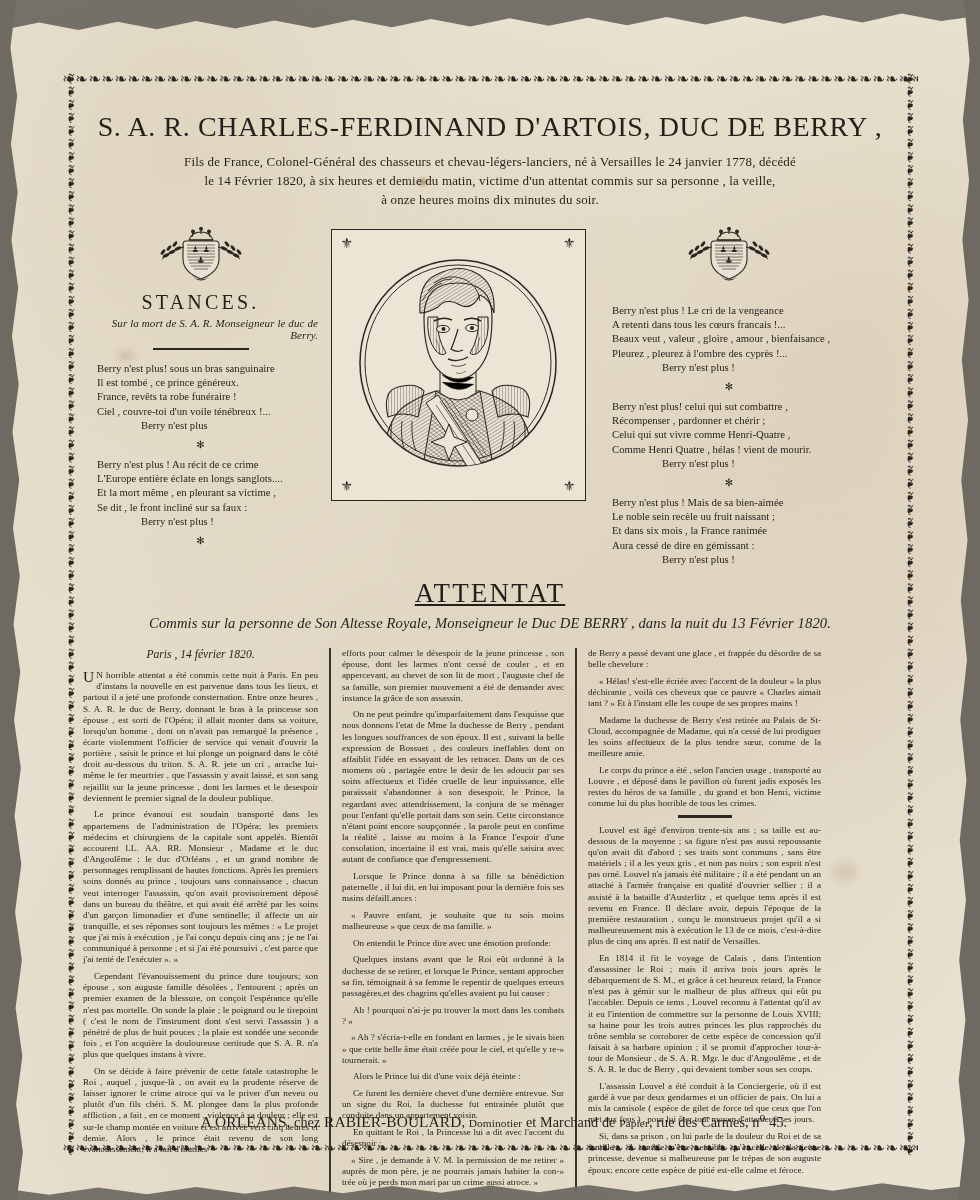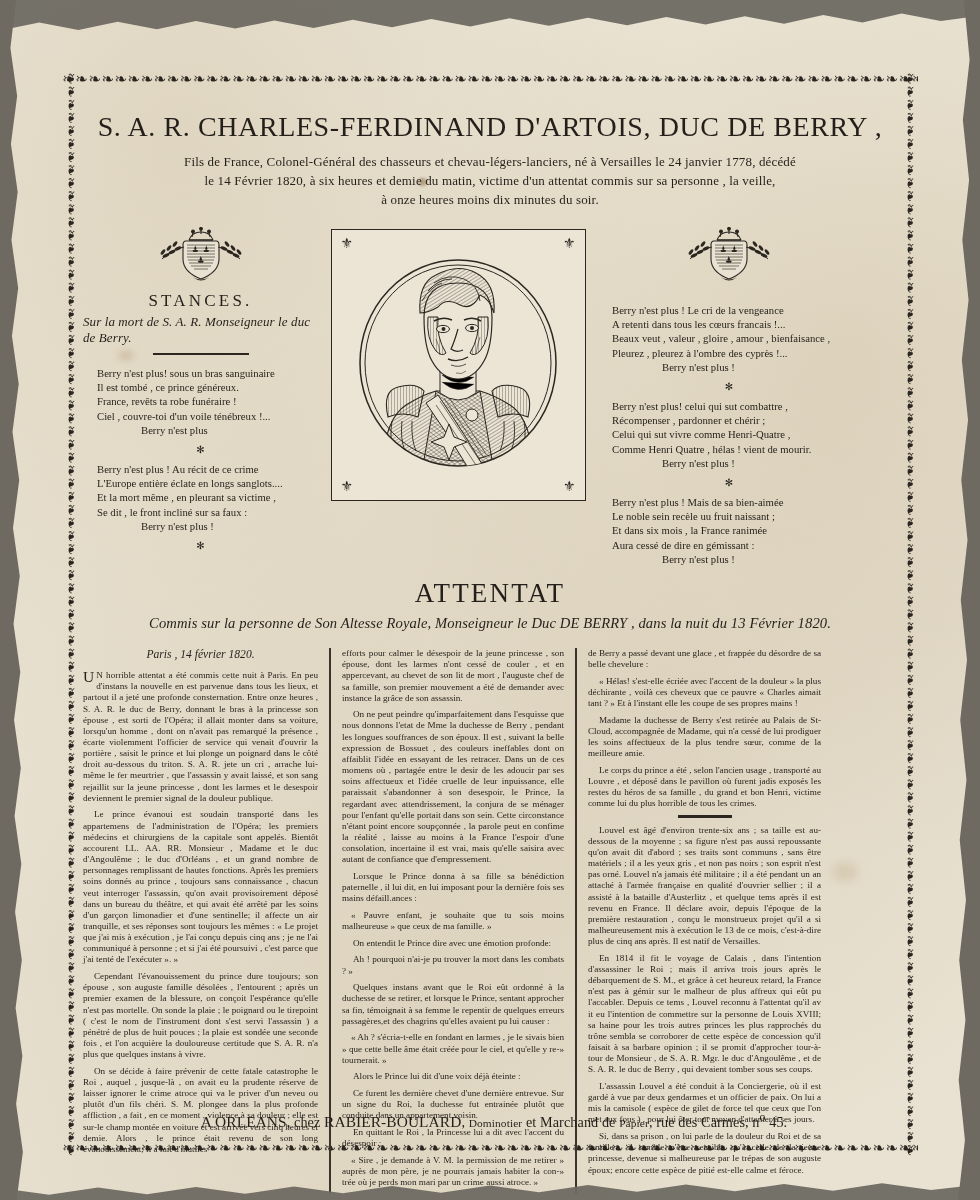--- a/index.html
+++ b/index.html
@@ -69,42 +69,42 @@
   }
 
   
   .topband{display:flex;margin-top:14px;align-items:flex-start;}
   .col-stance{width:243px;padding:0 4px;box-sizing:border-box;}
   .col-plate{width:272px;}
   .col-verse{width:262px;padding:0 2px 0 10px;box-sizing:border-box;}
 
   .crest{height:62px;display:flex;justify-content:center;align-items:flex-end;}
   .crest svg{display:block;}
-  .stances-h{text-align:center;font-size:17px;letter-spacing:3.2px;margin-top:6px;}
-  .stances-sub{text-align:left;font-size:13px;font-style:italic;margin-top:3px;letter-spacing:.1px;}
+  .stances-h{text-align:center;font-size:20px;letter-spacing:3.2px;margin-top:6px;}
+  .stances-sub{text-align:right;font-size:11px;font-style:italic;margin-top:3px;letter-spacing:.1px;}
   .rule{width:96px;height:2px;background:#2b2620;margin:7px auto 11px auto;}
   .verse{font-size:10.7px;line-height:14.2px;padding-left:14px;}
   .verse .refrain{padding-left:44px;}
   .starsep{text-align:center;font-size:10px;margin:7px 0 7px 0;letter-spacing:0;}
   .verse-r{font-size:10.7px;line-height:14.2px;padding-left:8px;}
   .verse-r .refrain{padding-left:50px;}
 
   
   .portrait-box{
     width:255px;height:272px;margin:6px auto 0 auto;
     border:1.6px solid #2b2620;position:relative;box-sizing:border-box;
     background:#ece5d6;
   }
   .portrait-box .fl{position:absolute;font-size:14px;line-height:14px;color:#2b2620;}
   .fl-tl{left:9px;top:7px;}  .fl-tr{right:9px;top:7px;}
   .fl-bl{left:9px;bottom:6px;} .fl-br{right:9px;bottom:6px;}
   .oval-wrap{position:absolute;left:50%;top:50%;transform:translate(-50%,-50%);}
 
   
-  .attentat{text-align:center;font-size:27px;letter-spacing:2.2px;margin-top:12px;}
+  .attentat{text-align:center;font-size:27px;letter-spacing:2.2px;margin-top:12px;text-decoration:underline;}
   .attentat-sub{
     text-align:center;font-size:14.6px;font-style:italic;margin-top:6px;
     letter-spacing:.1px;white-space:nowrap;
   }
 
   
   .body-cols{display:flex;margin-top:16px;padding:0 4px;}
   .bcol{width:246px;box-sizing:border-box;}
   .bcol.c1{padding-right:11px;}
   .bcol.c2{padding:0 11px;border-left:2px double #3a342c;}
@@ -415,22 +415,22 @@
         <p>Cependant l'évanouissement du prince dure toujours; son épouse , son auguste famille désolées , l'entourent ; après un premier examen de la blessure, on conçoit l'espérance qu'elle n'est pas mortelle. On sonde la plaie ; le poignard ou le tirepoint ( c'est le nom de l'instrument dont s'est servi l'assassin ) a pénétré de plus de huit pouces ; la plaie est sondée une seconde fois , et l'on acquière la douloureuse certitude que S. A. R. n'a plus que quelques instans à vivre.</p>
         <p>On se décide à faire prévenir de cette fatale catastrophe le Roi , auquel , jusque-là , on avait eu la prudente réserve de laisser ignorer le crime atroce qui va le priver d'un neveu ou plutôt d'un fils chéri. S. M. plongee dans la plus profonde affliction , a fait , en ce moment , violence à sa douleur ; elle est sur-le champ montée en voiture et est arrivée vers cinq heures et demie. Alors , le prince était revenu de son long évanouissement; il a fait d'inutiles</p>
       </div>
 
       <div class="bcol c2">
         <p class="noind">efforts pour calmer le désespoir de la jeune princesse , son épouse, dont les larmes n'ont cessé de couler , et en appercevant, au chevet de son lit de mort , l'auguste chef de sa famille, son premier mouvement a été de demander avec instance la grâce de son assassin.</p>
         <p>On ne peut peindre qu'imparfaitement dans l'esquisse que nous donnons l'etat de Mme la duchesse de Berry , pendant les longues souffrances de son époux. Il est , suivant la belle expression de Bossuet , des couleurs ineffables dont on affaiblit l'idée en essayant de les retracer. Dans un de ces momens où , partagée entre le desir de les adoucir par ses soins affectueux et l'idée cruelle de leur inpuissance, elle paraissait s'abandonner à son desespoir, le Prince, la regardant avec attendrissement, la conjura de se ménager pour l'enfant qu'elle portait dans son sein. Cette circonstance n'étant point encore soupçonnée , la parole peut en confime la réalité , laisse au moins à la France l'espoir d'une consolation, incertaine il est vrai, mais qu'elle saisira avec autant de confiance que d'empressement.</p>
         <p>Lorsque le Prince donna à sa fille sa bénédiction paternelle , il lui dit, en lui imposant pour la dernière fois ses mains défaill.ances :</p>
         <p class="quote">« Pauvre enfant, je souhaite que tu sois moins malheureuse » que ceux de ma famille. »</p>
         <p>On entendit le Prince dire avec une émotion profonde:</p>
+        <p>Quelques instans avant que le Roi eût ordonné à la duchesse de se retirer, et lorsque le Prince, sentant approcher sa fin, témoignait à sa femme le repentir de quelques erreurs passagères,et des chagrins qu'elles avaient pu lui causer :</p>
         <p>Ah ! pourquoi n'ai-je pu trouver la mort dans les combats ? »</p>
-        <p>Quelques instans avant que le Roi eût ordonné à la duchesse de se retirer, et lorsque le Prince, sentant approcher sa fin, témoignait à sa femme le repentir de quelques erreurs passagères,et des chagrins qu'elles avaient pu lui causer :</p>
         <p class="quote">« Ah ? s'écria-t-elle en fondant en larmes , je le sivais bien » que cette belle âme était créée pour le ciel, et qu'elle y re-» tournerait. »</p>
         <p>Alors le Prince lui dit d'une voix déjà éteinte :</p>
         <p>Ce furent les dernière chevet d'une dernière entrevue. Sur un signe du Roi, la duchesse fut entrainée plutôt que conduite dans un appartement voisin.</p>
         <p>En quittant le Roi , la Princesse lui a dit avec l'accent du désespoir :</p>
         <p class="quote">« Sire , je demande à V. M. la permission de me retirer » auprès de mon père, je ne pourrais jamais habiter la con-» trée où je perds mon mari par un crime aussi atroce. »</p>
 
       </div>
 
       <div class="bcol c3">
         <p class="noind">de Berry a passé devant une glace , et frappée du désordre de sa belle chevelure :</p>

